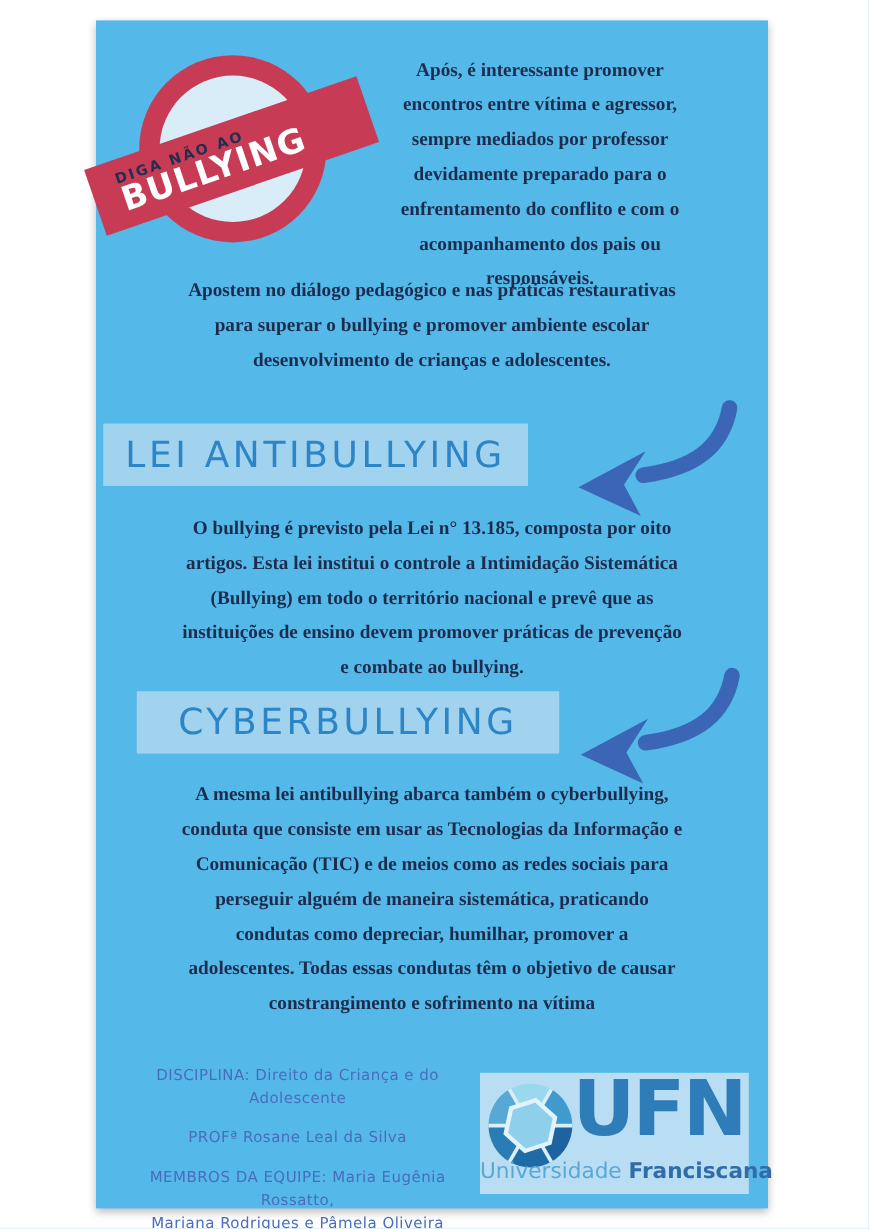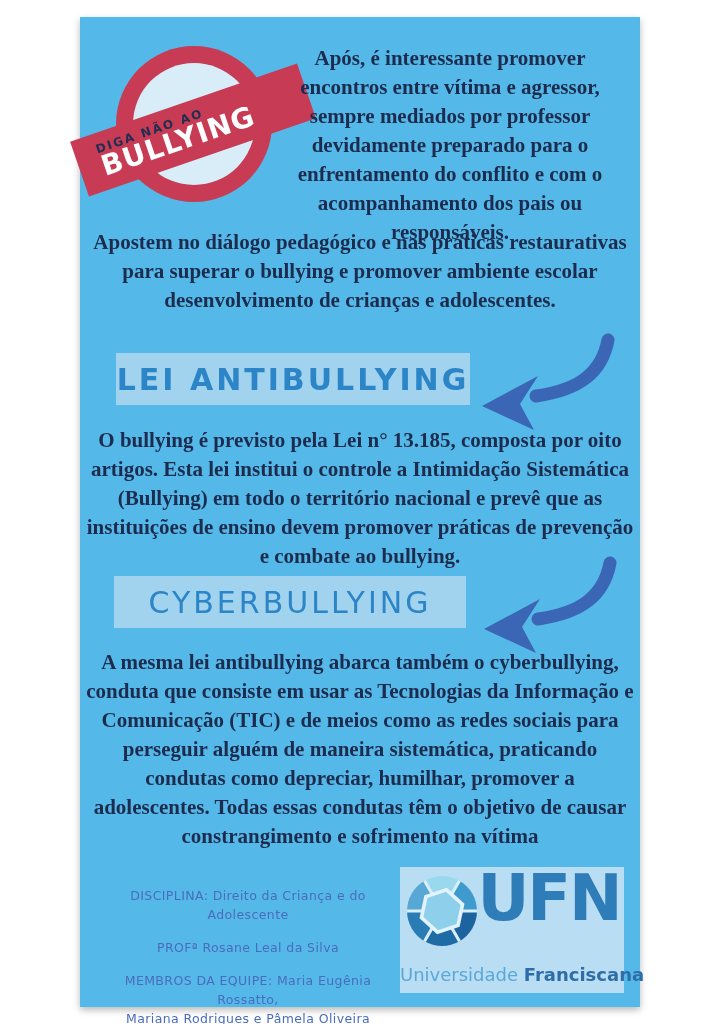--- a/index.html
+++ b/index.html
@@ -30,50 +30,50 @@
     font-family:"DejaVu Sans", sans-serif; font-weight:bold; font-size:12px;
     letter-spacing:2px; color:#202e52; margin-bottom:-2px;
   }
   .stamp-banner .line2 {
     font-family:"DejaVu Sans", sans-serif; font-weight:bold; font-size:28px;
     letter-spacing:1px; color:#ffffff; line-height:1;
   }
   
   .para {
     position:absolute; text-align:center; color:#1d2c4e;
-    font-weight:bold; font-size:21px; line-height:29px;
+    font-weight:bold; font-size:16px; line-height:29px;
   }
   .para-intro  { left:205px; top:27px;  width:330px; }
   .para-dialog { left:5px;   top:211px; width:550px; }
   .para-lei    { left:0;     top:409px; width:560px; }
   .para-cyber  { left:0;     top:631px; width:560px; }
   
   .band {
     position:absolute; background:#a2d3ee; display:flex; align-items:center;
     justify-content:center;
   }
-  .band-1 { left:36px; top:336px; width:354px; height:52px;font-weight:bold; }
+  .band-1 { left:6px; top:336px; width:354px; height:52px; }
   .band-2 { left:22px; top:559px; width:352px; height:52px;margin-left:12px; }
   .band .title {
     font-family:"DejaVu Sans", sans-serif; font-size:30px; letter-spacing:3px;
     color:#2b85c6; white-space:nowrap;
   }
   .arrow { position:absolute; width:142px; height:108px; }
   .arrow-1 { left:398px; top:315px; }
   .arrow-2 { left:400px; top:538px; }
   
   .credits {
     position:absolute; left:12px; top:869px; width:312px; text-align:center;
     font-family:"DejaVu Sans", sans-serif; font-size:12.5px; color:#4a6cbd;
     letter-spacing:0.4px;
   }
   .credits .row { margin-bottom:14px; line-height:19px; }
   
   .logo-panel {
-    position:absolute; left:320px; top:850px; width:224px; height:126px;
+    position:absolute; left:320px; top:877px; width:224px; height:101px;
     background:#b9ddf2;
   }
   .logo-emblem { position:absolute; left:5px; top:7px; width:74px; height:74px; }
   .logo-acronym {
     position:absolute; left:74px; top:-6px; width:150px; text-align:center;
     font-family:"DejaVu Sans", sans-serif; font-weight:bold; font-size:64px;
     letter-spacing:-2px; color:#2e7cb8;
   }
   .logo-name {
     position:absolute; left:0; bottom:8px; width:100%; 

